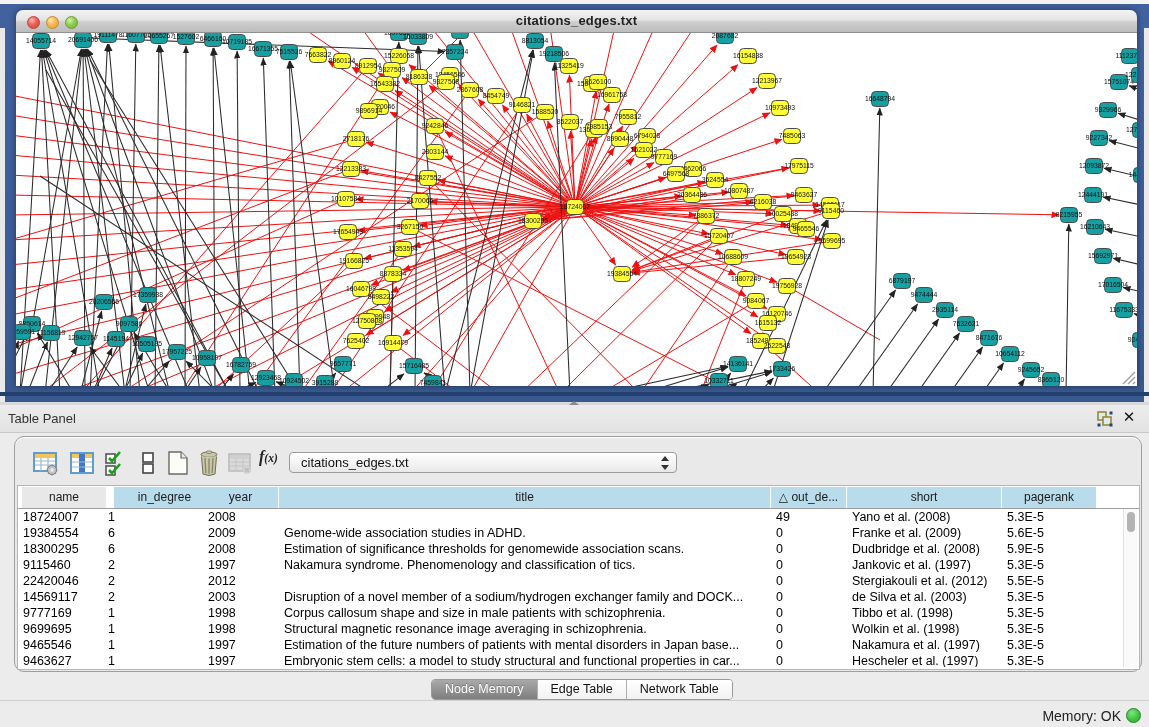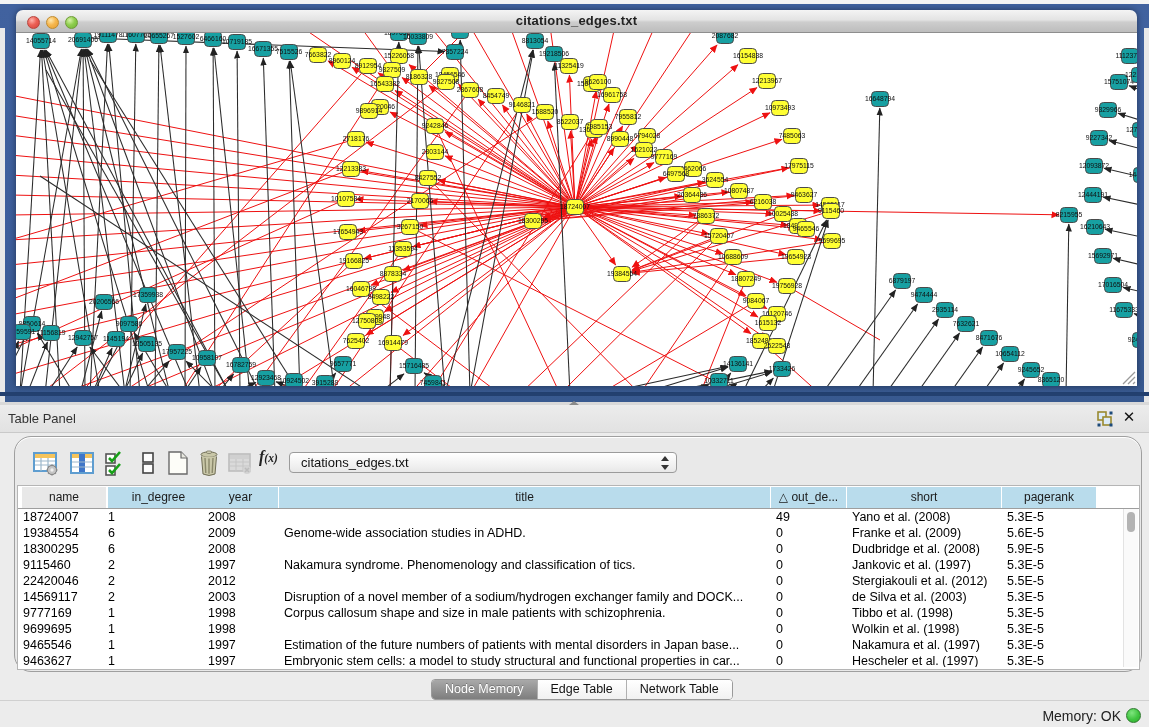--- a/index.html
+++ b/index.html
@@ -31,21 +31,21 @@
       border-left:5px solid transparent;border-right:5px solid transparent;border-bottom:4px solid #8a8a8a;}
   
   #panel-header{position:absolute;left:0;top:405px;width:1149px;height:27px;
       background:linear-gradient(180deg,#ececec,#e2e2e2);border-bottom:1px solid #c9c9c9;}
   #panel-header .ptitle{position:absolute;left:8px;top:6px;font-size:13px;color:#333;}
   #float-btn{position:absolute;right:36px;top:6px;width:16px;height:16px;cursor:pointer;}
   #close-btn{position:absolute;right:12px;top:4px;width:16px;height:16px;font-size:15px;font-weight:bold;
              color:#111;text-align:center;line-height:16px;cursor:pointer;}
   #panel-body{position:absolute;left:0;top:433px;width:1149px;height:267px;background:#ececec;}
   #browser-box{position:absolute;left:14px;top:3px;width:1126px;height:234px;background:#e9e9e9;
-      border:1px solid #9f9f9f;border-radius:17px;box-shadow:inset 0 1px 0 #fff;}
+      border:1px solid #9f9f9f;border-radius:10px;box-shadow:inset 0 1px 0 #fff;}
   
   #tp-toolbar{position:absolute;left:0;top:0;width:100%;height:44px;}
   .tb-icon{position:absolute;top:13px;width:26px;height:26px;cursor:pointer;}
   #combo{position:absolute;left:274px;top:15px;width:388px;height:21px;border:1px solid #9b9b9b;border-radius:4px;
       background:linear-gradient(180deg,#ffffff,#f2f2f2 60%,#e8e8e8);font-size:13px;color:#111;
       line-height:20px;padding-left:11px;box-sizing:border-box;cursor:pointer;}
   #combo .updown{position:absolute;right:6px;top:2px;width:9px;height:16px;}
   #combo .updown i{position:absolute;left:0;width:0;height:0;border-left:4.5px solid transparent;border-right:4.5px solid transparent;}
   #combo .updown i.up{top:1px;border-bottom:5.5px solid #333;}
   #combo .updown i.dn{bottom:1px;border-top:5.5px solid #333;}
@@ -966,21 +966,21 @@
         <span>citations_edges.txt</span>
         <span class="updown">
             <i class="up"></i>
             <i class="dn"></i>
           </span>
       </div>
     </div>
     <div id="tbl">
       <div id="thead">
           <div class="th first" style="left: 4px; width: 85px;">name</div>
-          <div class="th" style="left: 90px; width: 102px;">in_degree</div>
+          <div class="th" style="left: 96px; width: 102px;">in_degree</div>
           <div class="th" style="left: 185px; width: 76px;">year</div>
           <div class="th" style="left: 261px; width: 492px;">title</div>
           <div class="th" style="left: 753px; width: 76px;"><span>△ </span>out_de...</div>
           <div class="th" style="left: 829px; width: 155px;">short</div>
           <div class="th" style="left: 984px; width: 95px;">pagerank</div>
         </div>
       <div id="tbody">
           <div class="tr" style="top: 0px;">
             <div class="td" style="left: 0px; width: 85px;">18724007</div>
             <div class="td" style="left: 85px; width: 100px;">1</div>
@@ -995,20 +995,21 @@
             <div class="td" style="left: 185px; width: 76px;">2009</div>
             <div class="td" style="left: 261px; width: 492px;">Genome-wide association studies in ADHD.</div>
             <div class="td" style="left: 753px; width: 76px;">0</div>
             <div class="td" style="left: 829px; width: 155px;">Franke et al. (2009)</div>
             <div class="td" style="left: 984px; width: 95px;">5.6E-5</div>
           </div>
           <div class="tr" style="top: 32px;">
             <div class="td" style="left: 0px; width: 85px;">18300295</div>
             <div class="td" style="left: 85px; width: 100px;">6</div>
             <div class="td" style="left: 185px; width: 76px;">2008</div>
+            <div class="td" style="left: 261px; width: 492px;">Estimation of significance thresholds for genomewide association scans.</div>
             <div class="td" style="left: 753px; width: 76px;">0</div>
             <div class="td" style="left: 829px; width: 155px;">Dudbridge et al. (2008)</div>
             <div class="td" style="left: 984px; width: 95px;">5.9E-5</div>
           </div>
           <div class="tr" style="top: 48px;">
             <div class="td" style="left: 0px; width: 85px;">9115460</div>
             <div class="td" style="left: 85px; width: 100px;">2</div>
             <div class="td" style="left: 185px; width: 76px;">1997</div>
             <div class="td" style="left: 261px; width: 492px;">Nakamura syndrome. Phenomenology and classification of tics.</div>
             <div class="td" style="left: 753px; width: 76px;">0</div>
@@ -1038,20 +1039,21 @@
             <div class="td" style="left: 185px; width: 76px;">1998</div>
             <div class="td" style="left: 261px; width: 492px;">Corpus callosum shape and size in male patients with schizophrenia.</div>
             <div class="td" style="left: 753px; width: 76px;">0</div>
             <div class="td" style="left: 829px; width: 155px;">Tibbo et al. (1998)</div>
             <div class="td" style="left: 984px; width: 95px;">5.3E-5</div>
           </div>
           <div class="tr" style="top: 112px;">
             <div class="td" style="left: 0px; width: 85px;">9699695</div>
             <div class="td" style="left: 85px; width: 100px;">1</div>
             <div class="td" style="left: 185px; width: 76px;">1998</div>
+            <div class="td" style="left: 261px; width: 492px;">Structural magnetic resonance image averaging in schizophrenia.</div>
             <div class="td" style="left: 753px; width: 76px;">0</div>
             <div class="td" style="left: 829px; width: 155px;">Wolkin et al. (1998)</div>
             <div class="td" style="left: 984px; width: 95px;">5.3E-5</div>
           </div>
           <div class="tr" style="top: 128px;">
             <div class="td" style="left: 0px; width: 85px;">9465546</div>
             <div class="td" style="left: 85px; width: 100px;">1</div>
             <div class="td" style="left: 185px; width: 76px;">1997</div>
             <div class="td" style="left: 261px; width: 492px;">Estimation of the future numbers of patients with mental disorders in Japan base...</div>
             <div class="td" style="left: 753px; width: 76px;">0</div>

